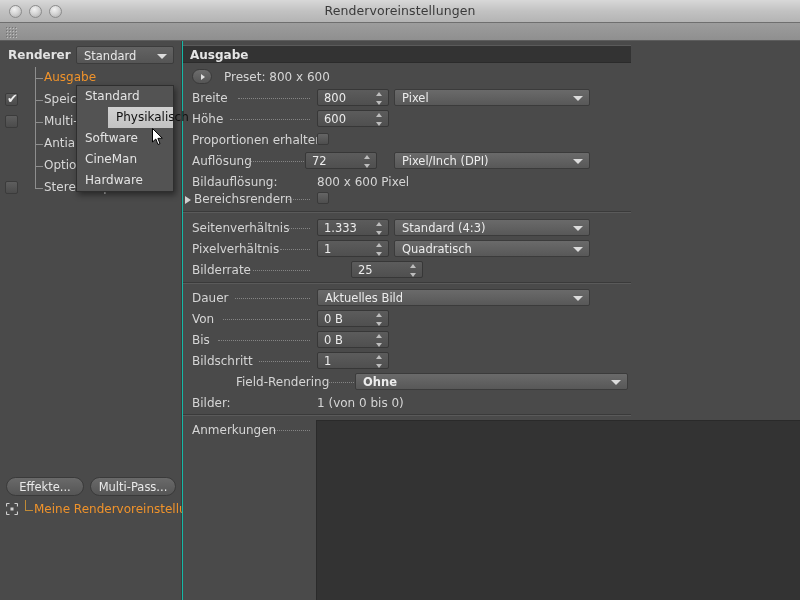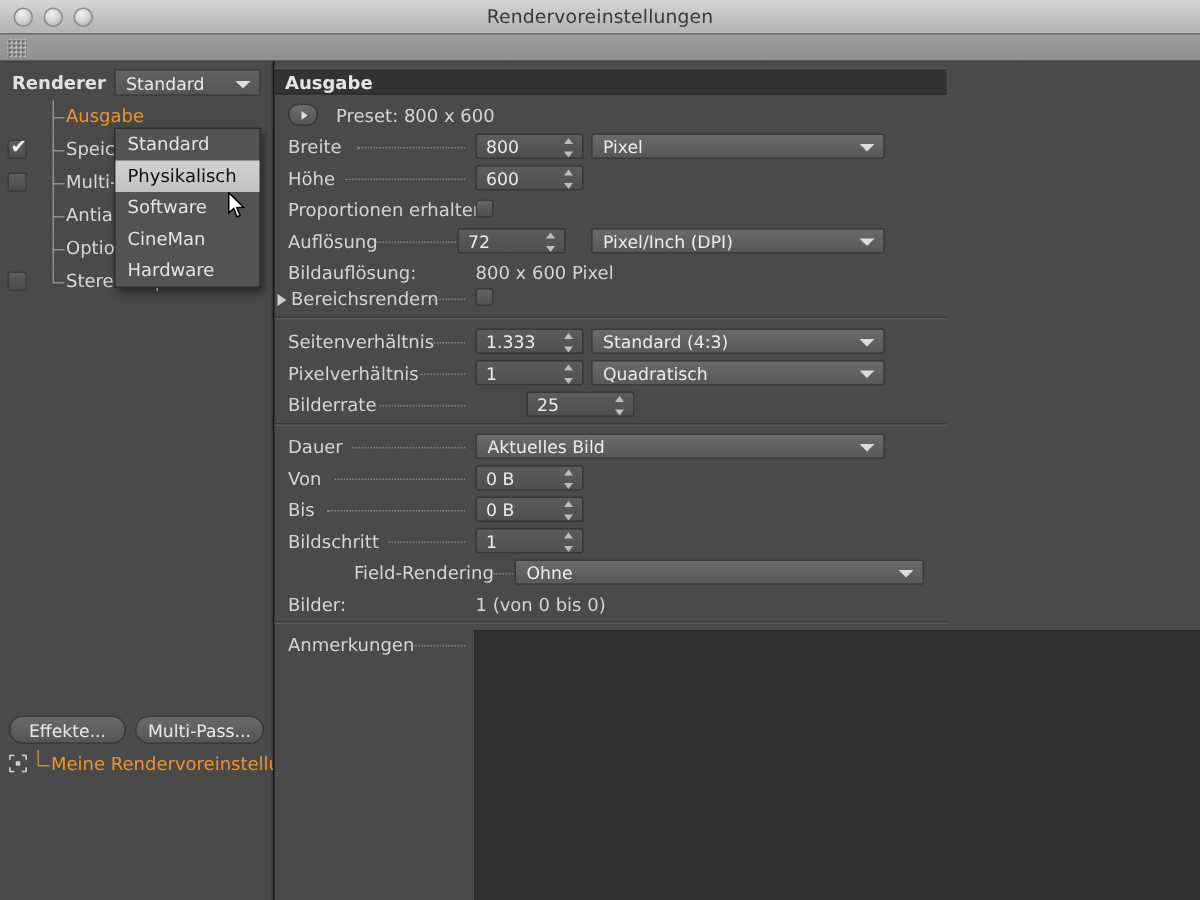--- a/index.html
+++ b/index.html
@@ -44,21 +44,21 @@
       radial-gradient(#6e6e6e 45%, transparent 46%),
       radial-gradient(#c9c9c9 45%, transparent 46%);
     background-size: 3px 3px, 3px 3px;
     background-position: 0 0, 1px 1px;
     opacity: .85;
   }
 
   
   .body {
     position: absolute; left: 0; top: 41px; width: 800px; height: 559px;
-    background: #0f172a;
+    background: #14b8a6;
   }
 
   
   .sidebar {
     position: absolute; left: 0; top: 0; width: 182px; height: 559px;
     background: #4a4a4a;
     border-right: 1px solid #3a3a3a;
   }
   .renderer-row {
     position: absolute; left: 0; top: 3px; width: 182px; height: 22px;
@@ -252,20 +252,21 @@
     box-shadow: 2px 3px 6px rgba(0,0,0,.45);
     z-index: 50;
   }
   .popup .item {
     position: relative; height: 21px; padding-left: 8px;
     font-size: 12px; color: #e4e4e4; line-height: 21px; white-space: nowrap;
   }
   .popup .item.hl {
     background: linear-gradient(to bottom, #d2d2d2, #c2c2c2);
     color: #101010;
+    margin-left: 31px;
   }
   .cursor {
     position: absolute; left: 152px; top: 87px; width: 12px; height: 18px; z-index: 60;
   }
 </style>
 </head>
 <body>
 
 <div id="app">
 
@@ -488,21 +489,21 @@
         <div class="dots" style="left:76px; width:51px;"></div>
         <div class="numfield" style="left:134px; top:1px; width:72px;">
           <div class="v">1</div>
           <div class="spin"></div>
         </div>
       </div>
 
       <div class="row" style="top:331px;margin-left:44px;">
         <div class="lbl">Field-Rendering</div>
         <div class="dots" style="left:102px; width:25px;"></div>
-        <div class="dropfield" style="left:116px; top:1px; width:273px;">
+        <div class="dropfield" style="left:128px; top:1px; width:273px;font-weight:bold;">
           <div class="v">Ohne</div>
           <div class="arrow"></div>
         </div>
       </div>
 
       <div class="row" style="top:352px;">
         <div class="lbl">Bilder:</div>
         <div class="statictext" style="left:134px; top:3px;">1 (von 0 bis 0)</div>
       </div>
 

